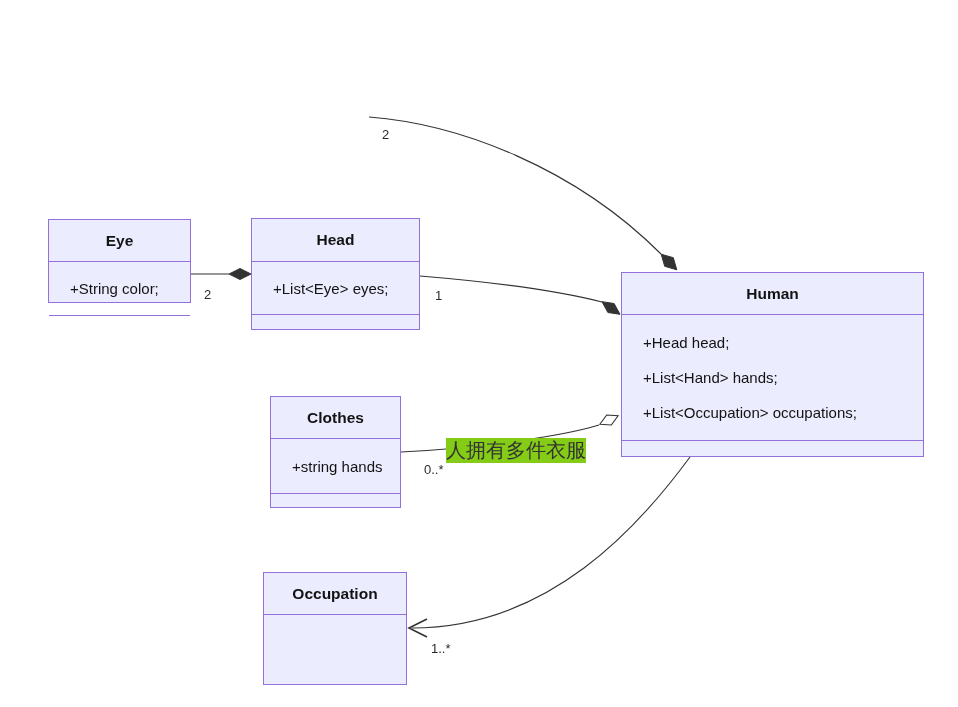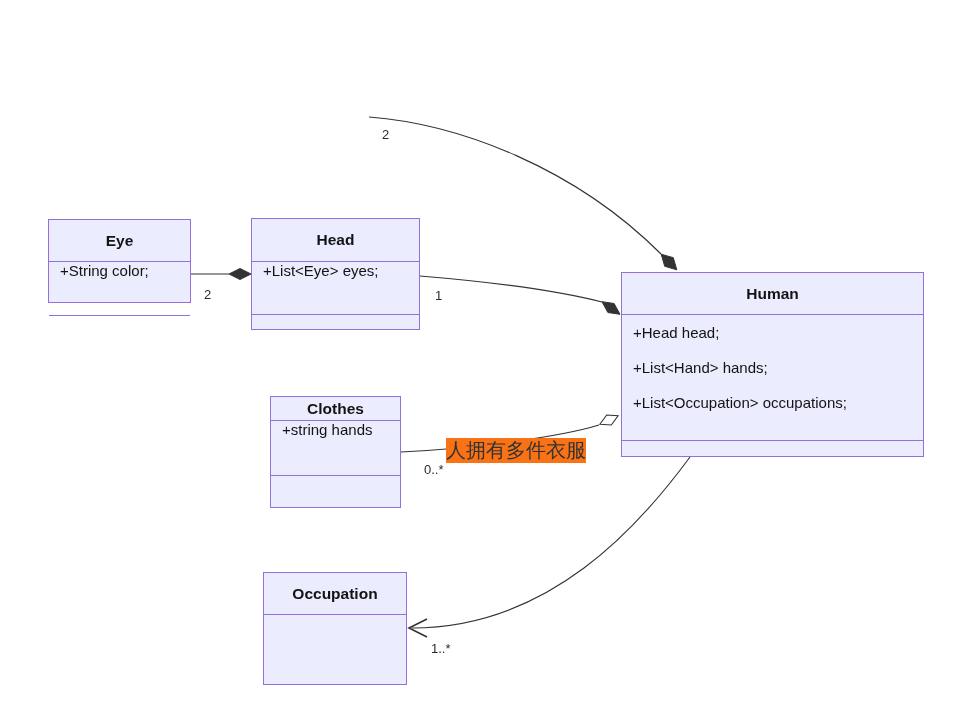--- a/index.html
+++ b/index.html
@@ -22,22 +22,22 @@
     align-items: center;
     justify-content: center;
     font-weight: bold;
     font-size: 15.5px;
     flex: 0 0 auto;
   }
   .uml-attrs {
     border-bottom: 1px solid #9370DB;
     display: flex;
     flex-direction: column;
-    justify-content: flex-start;
-    padding-left: 11px;
+    justify-content: center;
+    padding-left: 21px;
     font-size: 15px;
     flex: 0 0 auto;
   }
   .uml-methods { flex: 1 1 auto; }
 
   #cls-hand       { left: 302px; top: 77px;  width: 67px;  height: 78px; }
   #cls-hand .uml-title { height: 43px; }
   #cls-hand .uml-attrs { height: 18px; }
 
   #cls-eye        { left: 48px;  top: 219px; width: 143px; height: 84px; }
@@ -47,21 +47,21 @@
   #cls-head       { left: 251px; top: 218px; width: 169px; height: 112px; }
   #cls-head .uml-title { height: 43px; }
   #cls-head .uml-attrs { height: 53px; }
 
   #cls-human      { left: 621px; top: 272px; width: 303px; height: 185px; }
   #cls-human .uml-title { height: 42px; }
   #cls-human .uml-attrs { height: 126px; }
   #cls-human .uml-attr { line-height: 35px; }
 
   #cls-clothes    { left: 270px; top: 396px; width: 131px; height: 112px; }
-  #cls-clothes .uml-title { height: 24px; }
+  #cls-clothes .uml-title { height: 42px; }
   #cls-clothes .uml-attrs { height: 55px; }
 
   #cls-occupation { left: 263px; top: 572px; width: 144px; height: 113px; }
   #cls-occupation .uml-title { height: 42px; }
   #cls-occupation .uml-attrs { height: 56px; }
 
   
   svg.edges { position: absolute; left: 0; top: 0; pointer-events: none; }
   svg.edges path.rel { stroke: #333333; stroke-width: 1.1; fill: none; }
   svg.edges polygon.filled { fill: #333333; stroke: #333333; }
@@ -69,21 +69,21 @@
   svg.edges path.arrowhead { stroke: #333333; stroke-width: 1.6; fill: none; }
 
   
   .mult { position: absolute; font-size: 13px; color: #2b2b2b; }
   .edge-label {
     position: absolute;
     left: 446px; top: 438px;
     font-size: 20px;
     line-height: 25px;
     color: #333333;
-    background: #f97316;
+    background: #84cc16;
     white-space: nowrap;
   }
   #mult-hand       { left: 382px; top: 127px; }
   #mult-eye        { left: 204px; top: 287px; }
   #mult-head       { left: 435px; top: 288px; }
   #mult-clothes    { left: 424px; top: 462px; }
   #mult-occupation { left: 431px; top: 641px; }
 </style>
 </head>
 <body>

